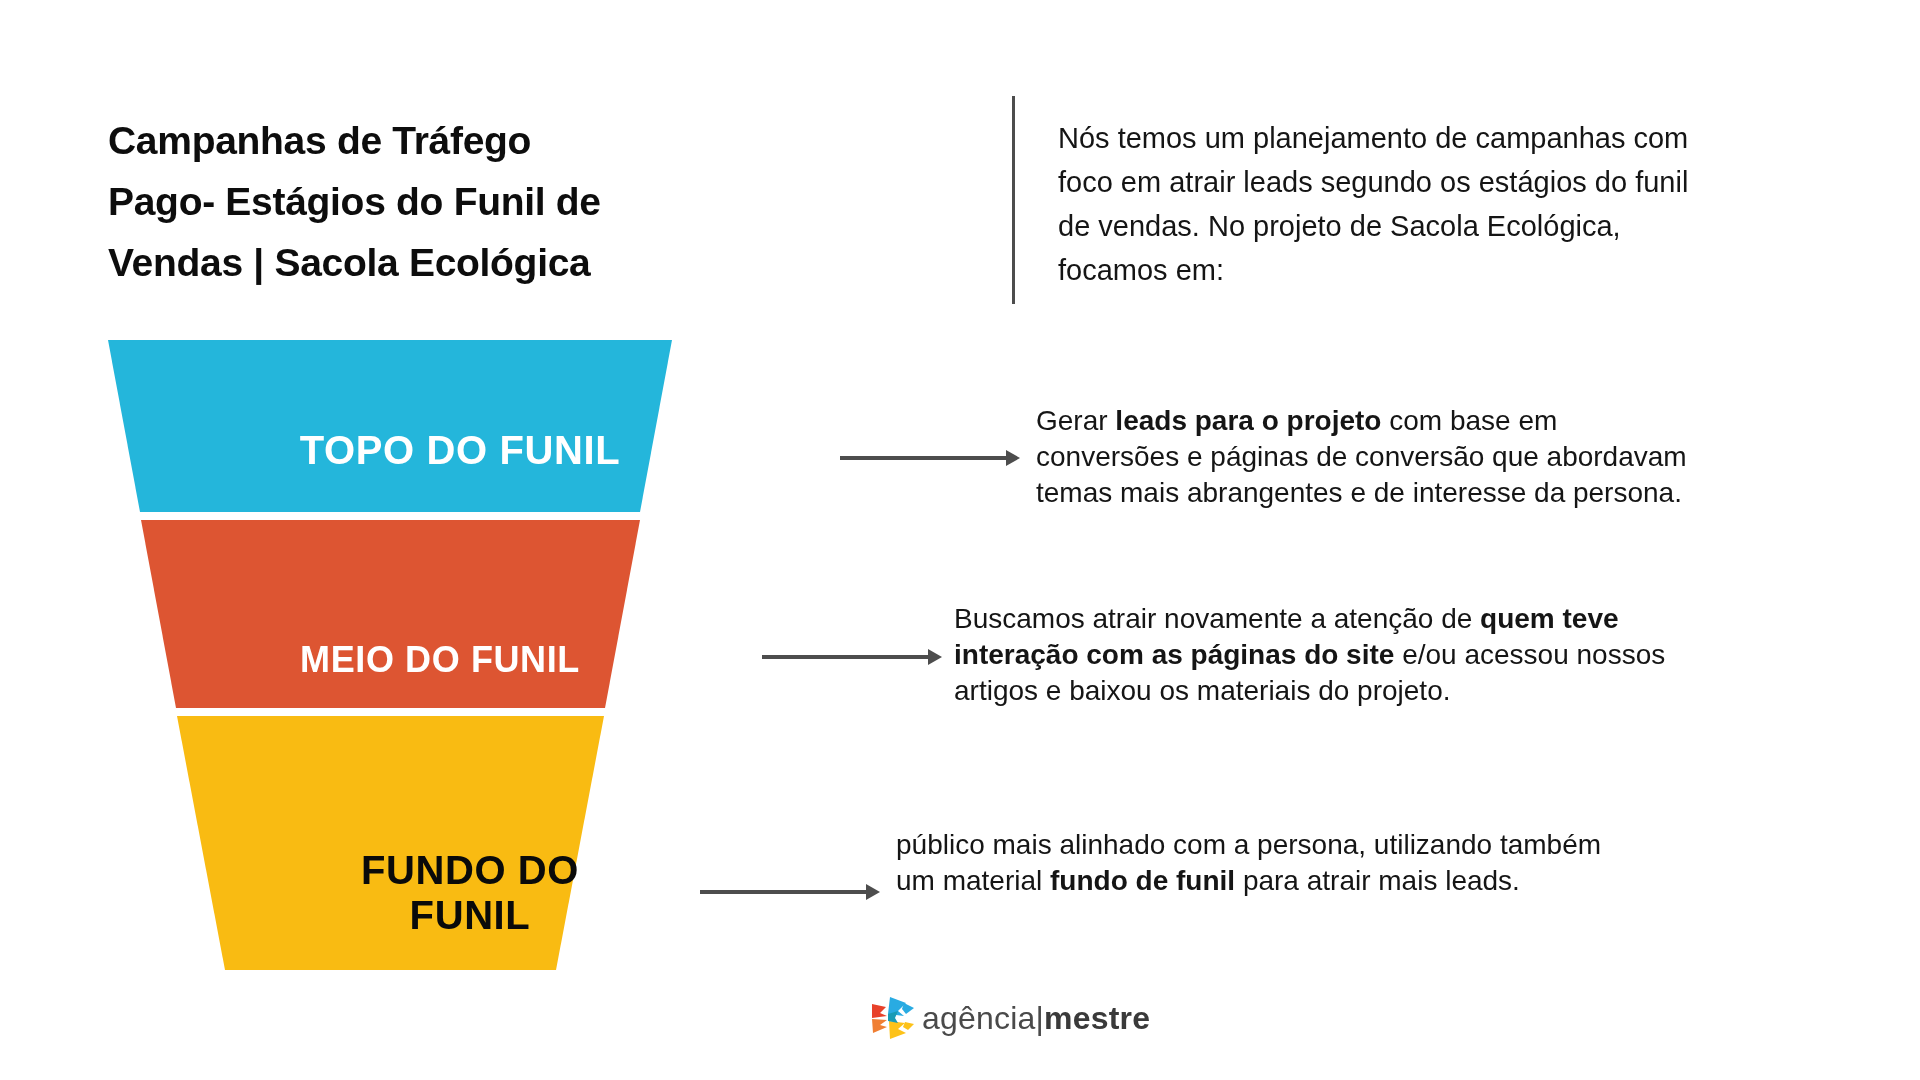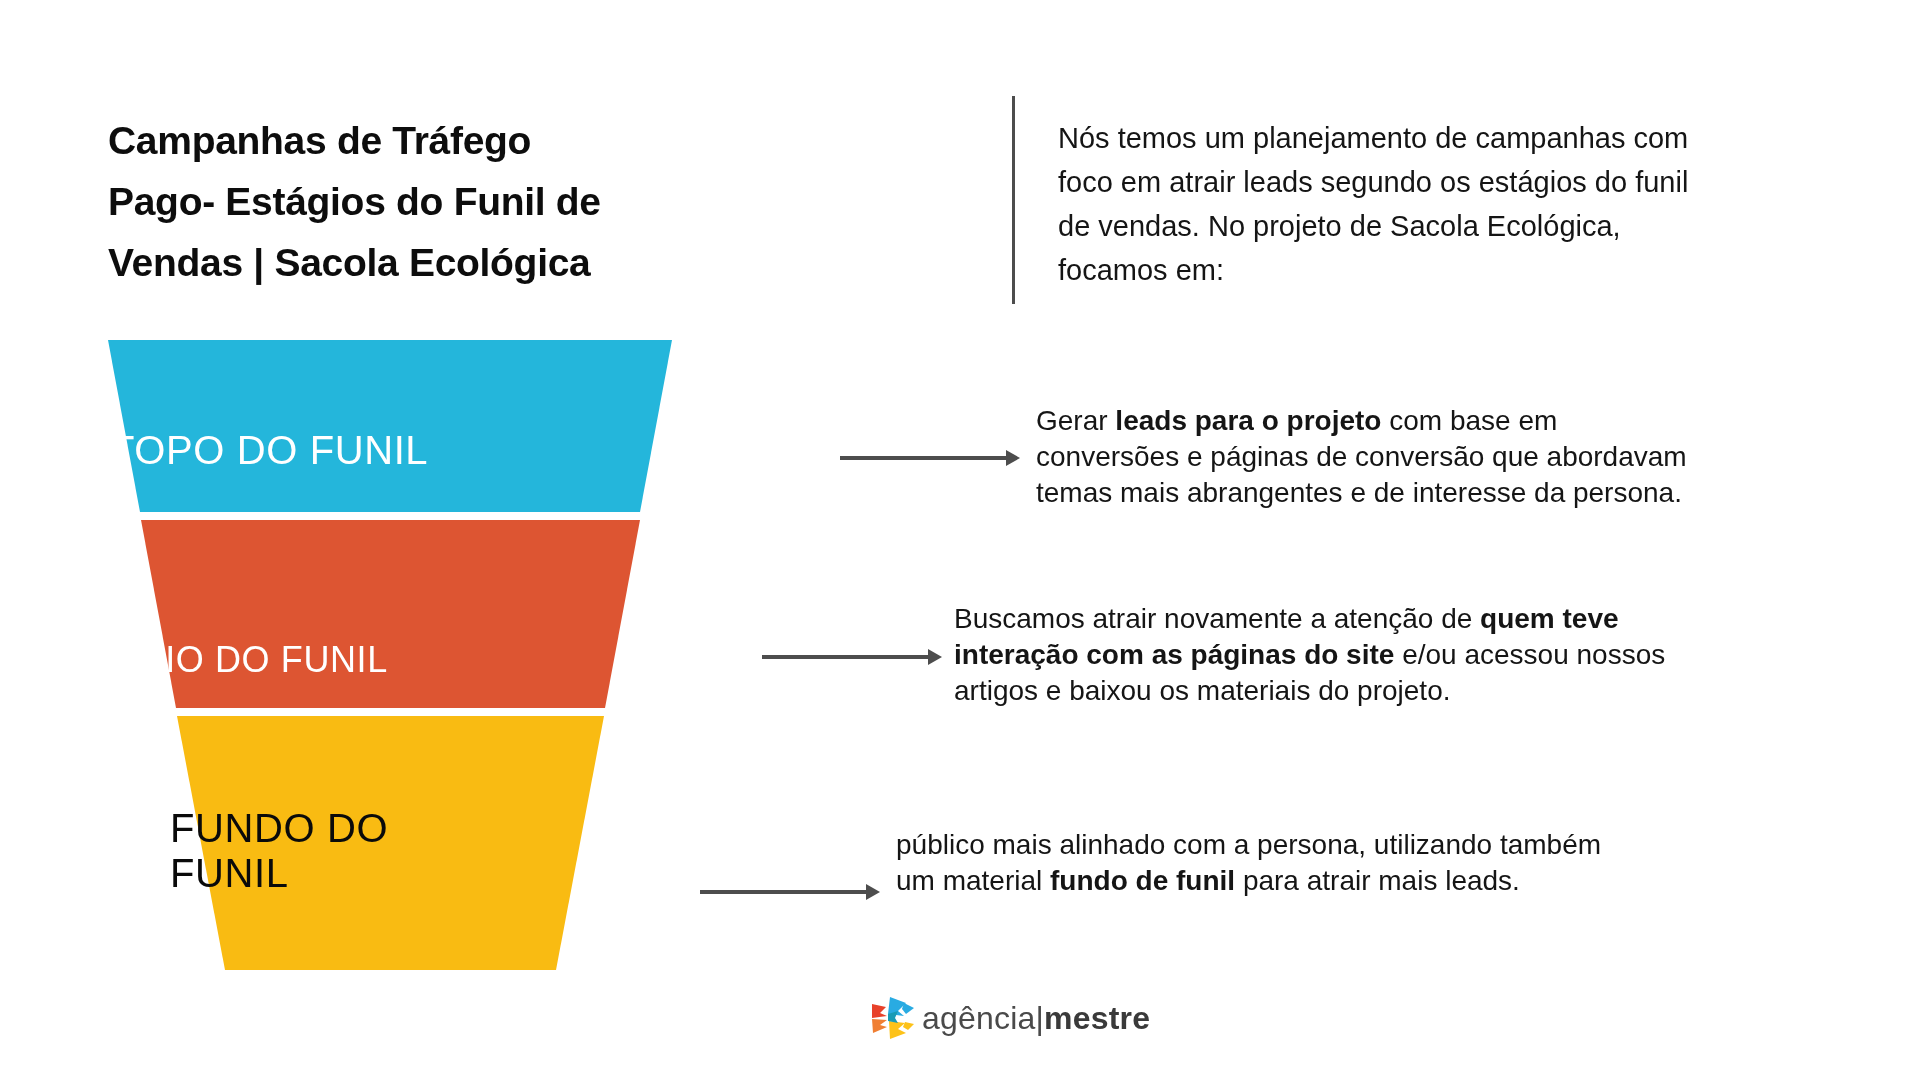--- a/index.html
+++ b/index.html
@@ -64,41 +64,42 @@
   .funnel {
     position: absolute;
     left: 0px;
     top: 340px;
     width: 880px;
     height: 640px;
   }
   .funnel svg { display: block; }
   .funnel-label {
     position: absolute;
-    font-weight: normal;
+    text-align: center;
+    font-weight: bold;
     letter-spacing: 0.6px;
     line-height: 1.12;
   }
   .label-topo {
     left: 110px;
     top: 428px;
     width: 700px;
     font-size: 40px;
     color: #ffffff;
   }
   .label-meio {
     left: 110px;
     top: 640px;
     width: 660px;
     font-size: 36px;
     color: #ffffff;
   }
   .label-fundo {
     left: 170px;
-    top: 806px;
+    top: 848px;
     width: 600px;
     font-size: 40px;
     color: #0a0a0a;
   }
 
   
   .arrow {
     position: absolute;
     height: 24px;
   }

